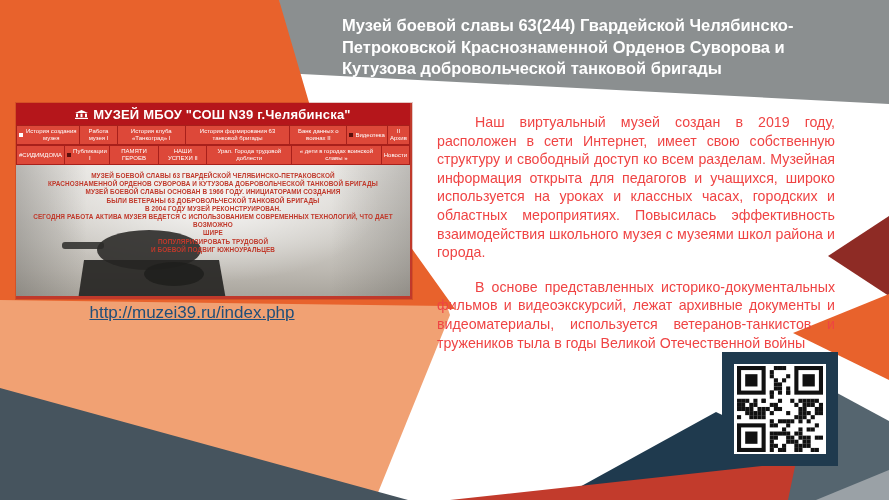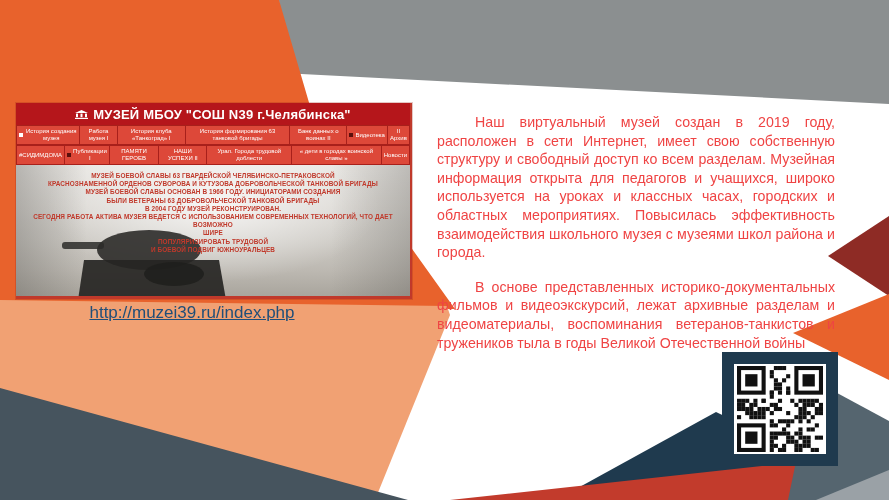--- a/index.html
+++ b/index.html
@@ -60,20 +60,21 @@
     <polygon points="0,300 447,306 450,315 375,500 0,500" fill="#F1A173"></polygon>
     <polygon points="0,388 408,500 0,500" fill="#46545E"></polygon>
     <polygon points="556,500 716,412 852,477 852,500" fill="#1F3A4E"></polygon>
     <polygon points="450,500 889,452 889,500" fill="#C23B2C"></polygon>
     <polygon points="889,216 889,296 828,256" fill="#8E2B25"></polygon>
     <polygon points="889,294 889,380 793,333" fill="#E8622C"></polygon>
     <polygon points="813,380 889,421 889,500 788,500" fill="#55656F"></polygon>
     <polygon points="889,470 889,500 816,500" fill="#9AA1A6"></polygon>
   </svg>
 
+  <div class="slide-title">Музей боевой славы 63(244) Гвардейской Челябинско-Петроковской Краснознаменной Орденов Суворова и Кутузова добровольческой танковой бригады</div>
 
   <div class="site">
     <div class="site-header">
       <svg class="bank-icon" viewBox="0 0 13 9">
         <polygon points="6.5,0 13,3 0,3" fill="#fff"></polygon>
         <rect x="1" y="3.6" width="2" height="3.6" fill="#fff"></rect>
         <rect x="5.5" y="3.6" width="2" height="3.6" fill="#fff"></rect>
         <rect x="10" y="3.6" width="2" height="3.6" fill="#fff"></rect>
         <rect x="0" y="7.8" width="13" height="1.2" fill="#fff"></rect>
       </svg>
@@ -149,21 +150,21 @@
       </div>
     </div>
   </div>
 
   <div class="site-link-wrap">
     <a class="site-link" href="#">http://muzei39.ru/index.php</a>
   </div>
 
   <div class="body-text">
     <p>Наш виртуальный музей создан в 2019 году, расположен в сети Интернет, имеет свою собственную структуру и свободный доступ ко всем разделам. Музейная информация открыта для педагогов и учащихся, широко используется на уроках и классных часах, городских и областных мероприятиях. Повысилась эффективность взаимодействия школьного музея с музеями школ района и города.</p>
-    <p>В основе представленных историко-документальных фильмов и видеоэкскурсий, лежат архивные разделам и видеоматериалы, воспоминания ветеранов-танкистов и тружеников тыла в годы Великой Отечественной войны</p>
+    <p>В основе представленных историко-документальных фильмов и видеоэкскурсий, лежат архивные документы и видеоматериалы, используется ветеранов-танкистов и тружеников тыла в годы Великой Отечественной войны</p>
   </div>
 
   <div class="qr-frame">
     <div class="qr-quiet">
       <svg class="qr-code" id="qr" width="86" height="86" viewBox="0 0 21 21">
           <rect x="9" y="0" width="1" height="1" fill="#111"></rect>
           <rect x="10" y="0" width="1" height="1" fill="#111"></rect>
           <rect x="11" y="0" width="1" height="1" fill="#111"></rect>
           <rect x="8" y="1" width="1" height="1" fill="#111"></rect>
           <rect x="8" y="2" width="1" height="1" fill="#111"></rect>

